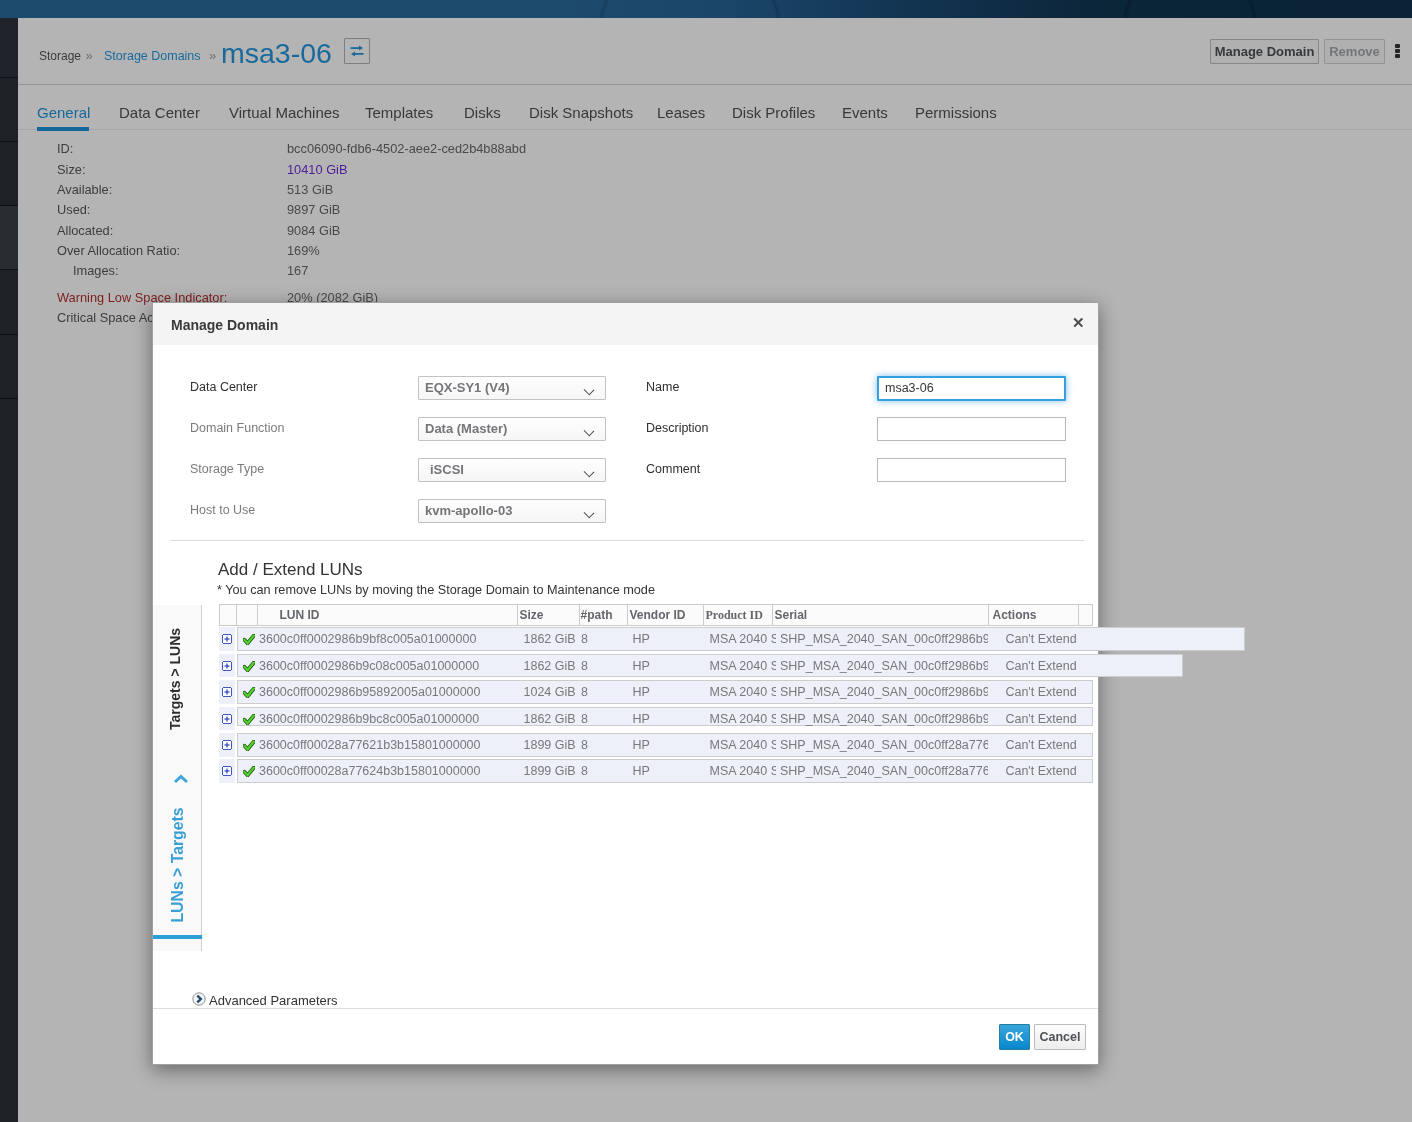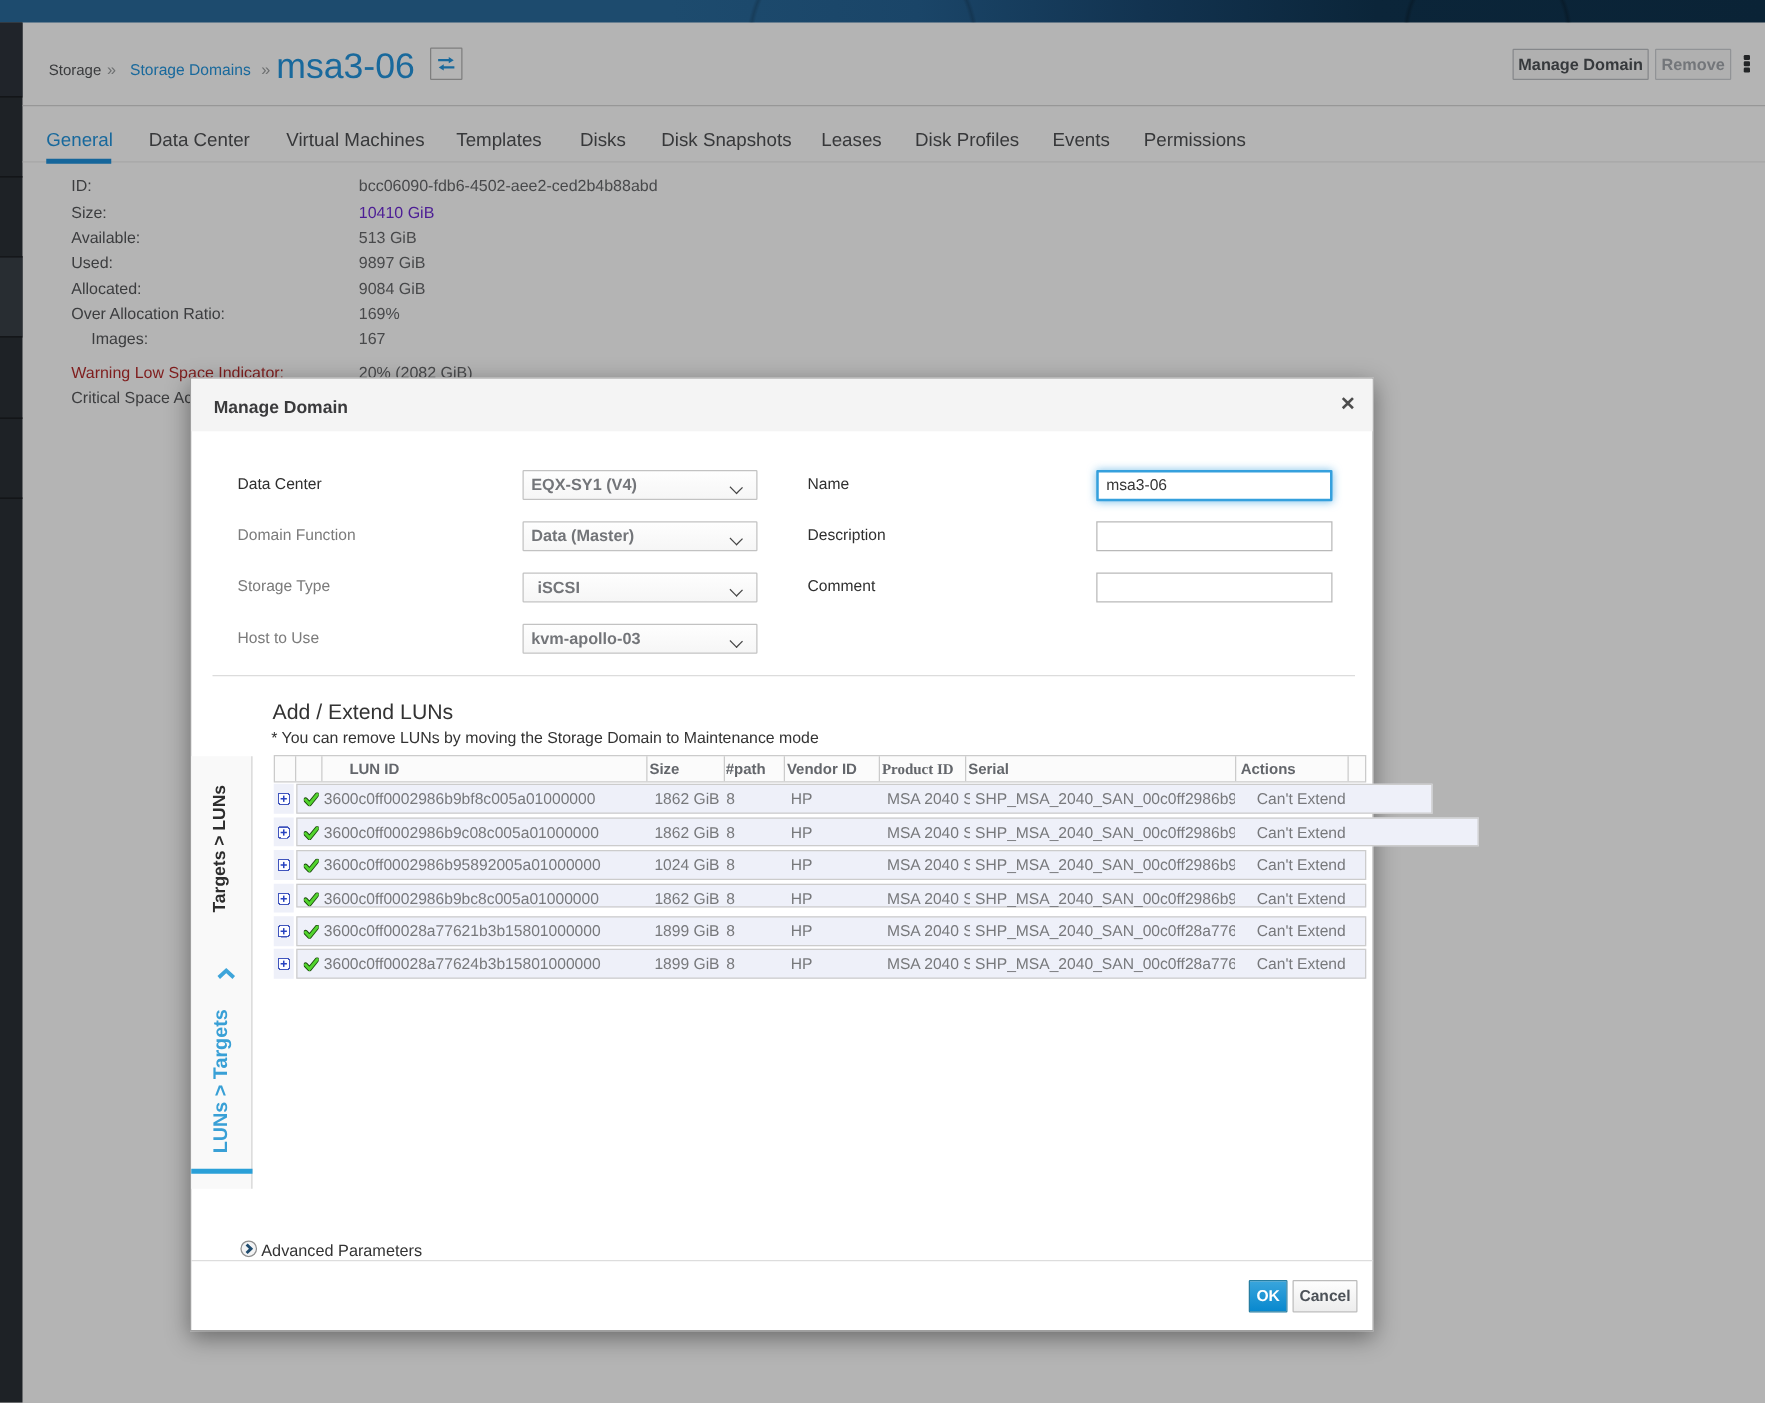--- a/index.html
+++ b/index.html
@@ -145,21 +145,21 @@
     <div class="abs hl" style="left:772.5px;top:3px;">Actions</div>
   </div>
 
   <div id="rows">
   <div class="rowblk" style="left:66px;top:324.4px;width:16px;height:23.7px;"></div>
   <svg width="10" height="10" viewBox="0 0 10 10" style="position:absolute;left:69px;top:331.4px;">
     <rect x="0.5" y="0.5" width="9" height="9" rx="2" fill="#fdfdff" stroke="#4055bd" stroke-width="1" shape-rendering="crispEdges"></rect>
     <rect x="4.4" y="2.5" width="1.2" height="5" fill="#2742c0"></rect>
     <rect x="2.5" y="4.4" width="5" height="1.2" fill="#2742c0"></rect>
   </svg>
-  <div class="rowblk" style="left:83.5px;top:324.4px;width:909px;height:23.7px;border:1px solid #ccc;">
+  <div class="rowblk" style="left:83.5px;top:324.4px;width:1008px;height:23.7px;border:1px solid #ccc;">
     <svg width="12" height="11" viewBox="0 0 12 11" style="position:absolute;left:5px;top:6px;">
       <path d="M1.4 5.8 L4.6 9.2 L10.8 1.6" stroke="#1d4a10" stroke-width="3.8" fill="none" stroke-linecap="round"></path>
       <path d="M1.4 5.8 L4.6 9.2 L10.8 1.6" stroke="#52d42e" stroke-width="2.3" fill="none" stroke-linecap="round"></path>
     </svg>
     <div class="abs rt" style="left:21.5px;">3600c0ff0002986b9bf8c005a01000000</div>
     <div class="abs rt" style="left:286px;">1862 GiB</div>
     <div class="abs rt" style="left:343.5px;">8</div>
     <div class="abs rt" style="left:395px;">HP</div>
     <div class="abs rt" style="left:472px;width:66px;overflow:hidden;white-space:nowrap;">MSA 2040 SAN</div>
     <div class="abs rt" style="left:542.5px;width:208px;overflow:hidden;white-space:nowrap;">SHP_MSA_2040_SAN_00c0ff2986b900</div>

